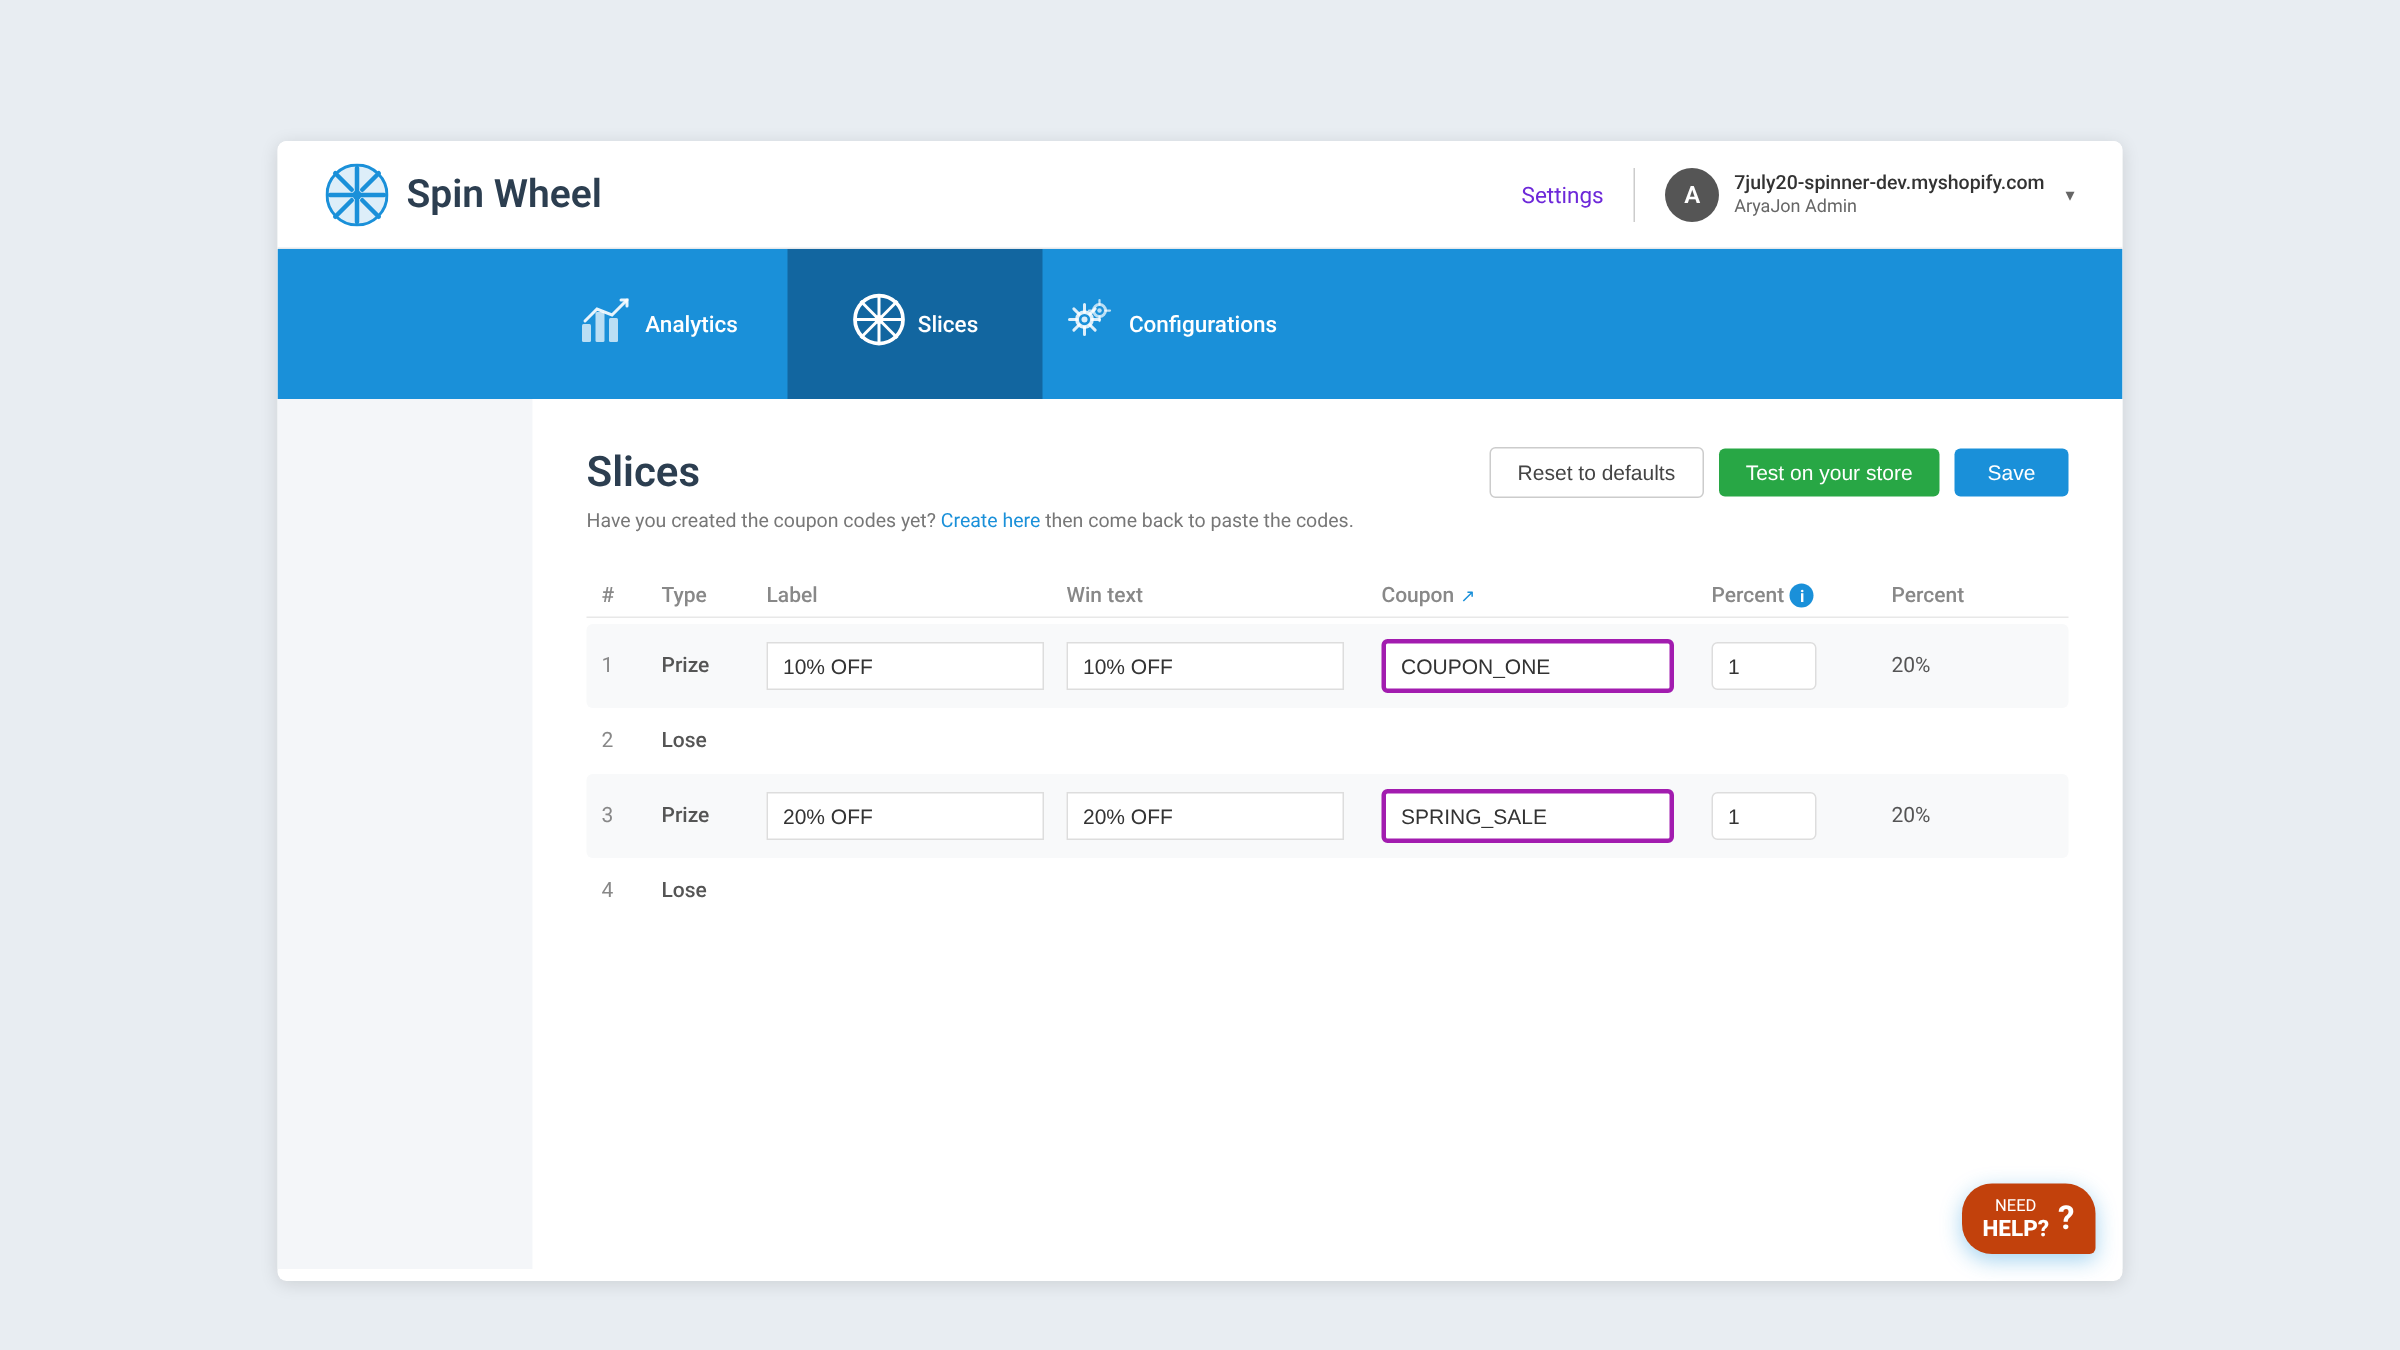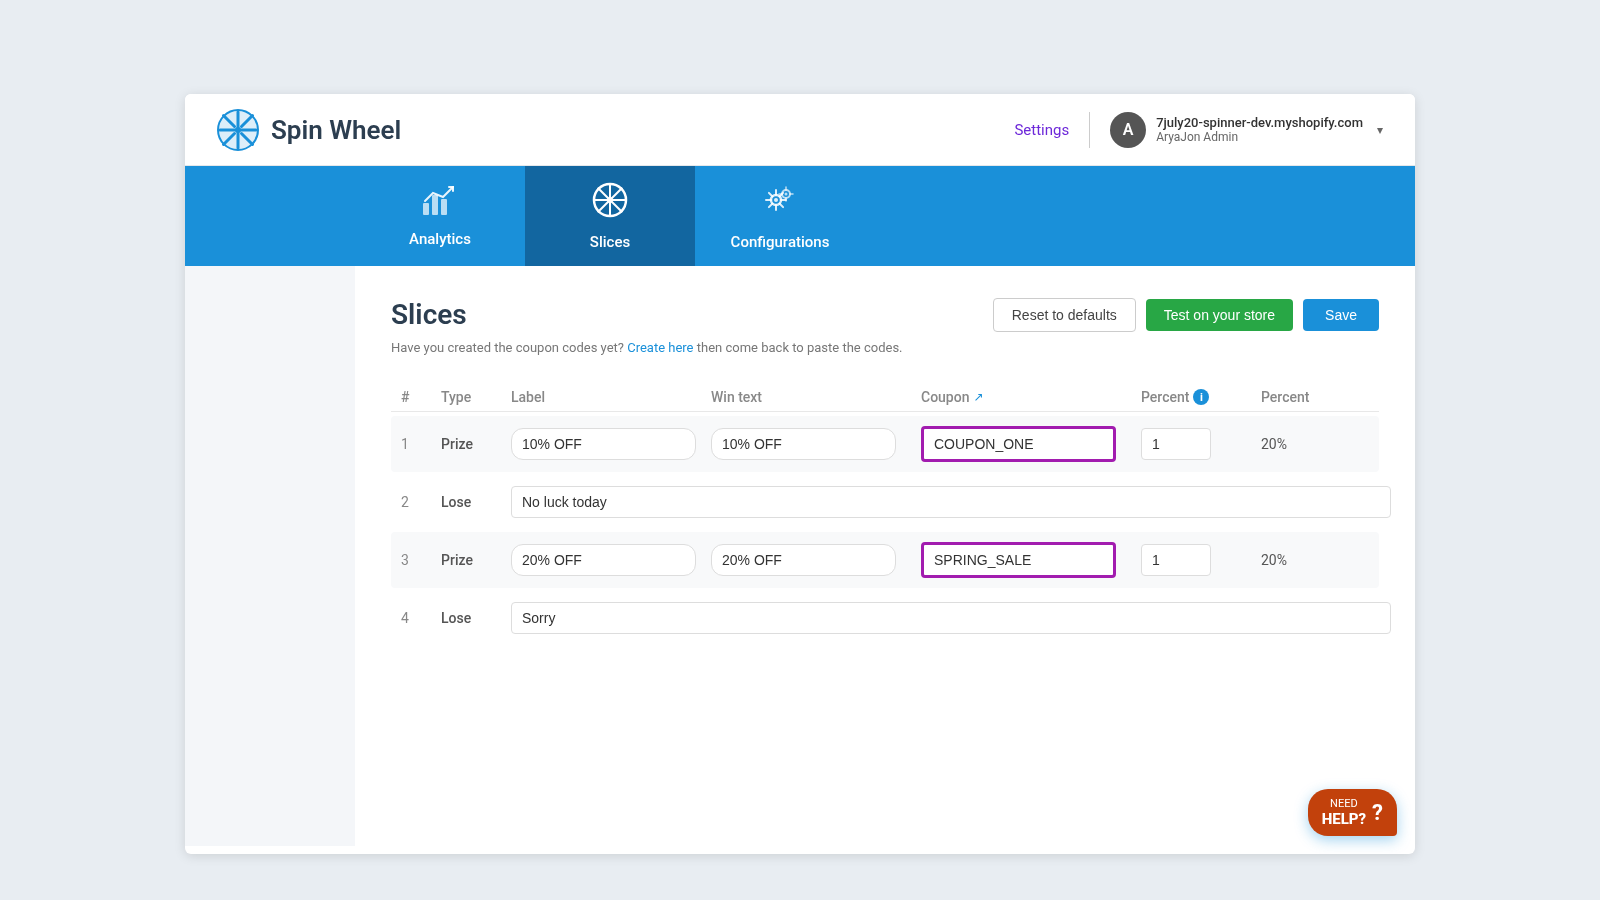--- a/index.html
+++ b/index.html
@@ -100,21 +100,21 @@
     }
 
     
     .nav-bar {
       background: #1a90d9;
       display: flex;
       padding-left: 170px;
     }
     .nav-tab {
       display: flex;
-      flex-direction: column;
+      flex-direction: row;
       align-items: center;
       justify-content: center;
       width: 170px;
       height: 100px;
       cursor: pointer;
       color: rgba(255,255,255,0.85);
       gap: 8px;
       transition: background 0.2s;
     }
     .nav-tab.active {
@@ -232,21 +232,21 @@
       font-size: 14px;
       color: #888;
     }
     .row-type {
       font-size: 14px;
       color: #555;
       font-weight: 500;
     }
     .cell-input {
       border: 1px solid #ddd;
-      border-radius: 12px;
+      border-radius: 0;
       padding: 7px 10px;
       font-size: 14px;
       color: #333;
       width: 185px;
       background: white;
     }
     .cell-input-wide {
       border: 3px solid #a21caf;
       border-radius: 4px;
       padding: 7px 10px;
@@ -442,21 +442,20 @@
           <div>
             <input class="cell-gravity" value="1" type="text" style="">
           </div>
           <span class="cell-percent">20%</span>
           <div></div>
         </div>
 
         <div class="table-row">
           <span class="row-num">2</span>
           <span class="row-type">Lose</span>
-          <input class="cell-input-full" value="No luck today" type="text" style="grid-column: 3 / 9; width: 100%;">
         </div>
 
         <div class="table-row striped">
           <span class="row-num">3</span>
           <span class="row-type">Prize</span>
           <div>
             <input class="cell-input" value="20% OFF" type="text" style="">
           </div>
           <div>
             <input class="cell-input" value="20% OFF" type="text" style="">
@@ -467,21 +466,20 @@
           <div>
             <input class="cell-gravity" value="1" type="text" style="">
           </div>
           <span class="cell-percent">20%</span>
           <div></div>
         </div>
 
         <div class="table-row">
           <span class="row-num">4</span>
           <span class="row-type">Lose</span>
-          <input class="cell-input-full" value="Sorry" type="text" style="grid-column: 3 / 9; width: 100%;">
         </div>
 
       </div>
     </div>
   </div>
 
   <div class="help-bubble">
     <div style="display:flex;flex-direction:column;align-items:center;line-height:1.2;">
       <span style="font-size:11px;font-weight:400;">NEED</span>
       <span style="font-size:15px;font-weight:800;">HELP?</span>

